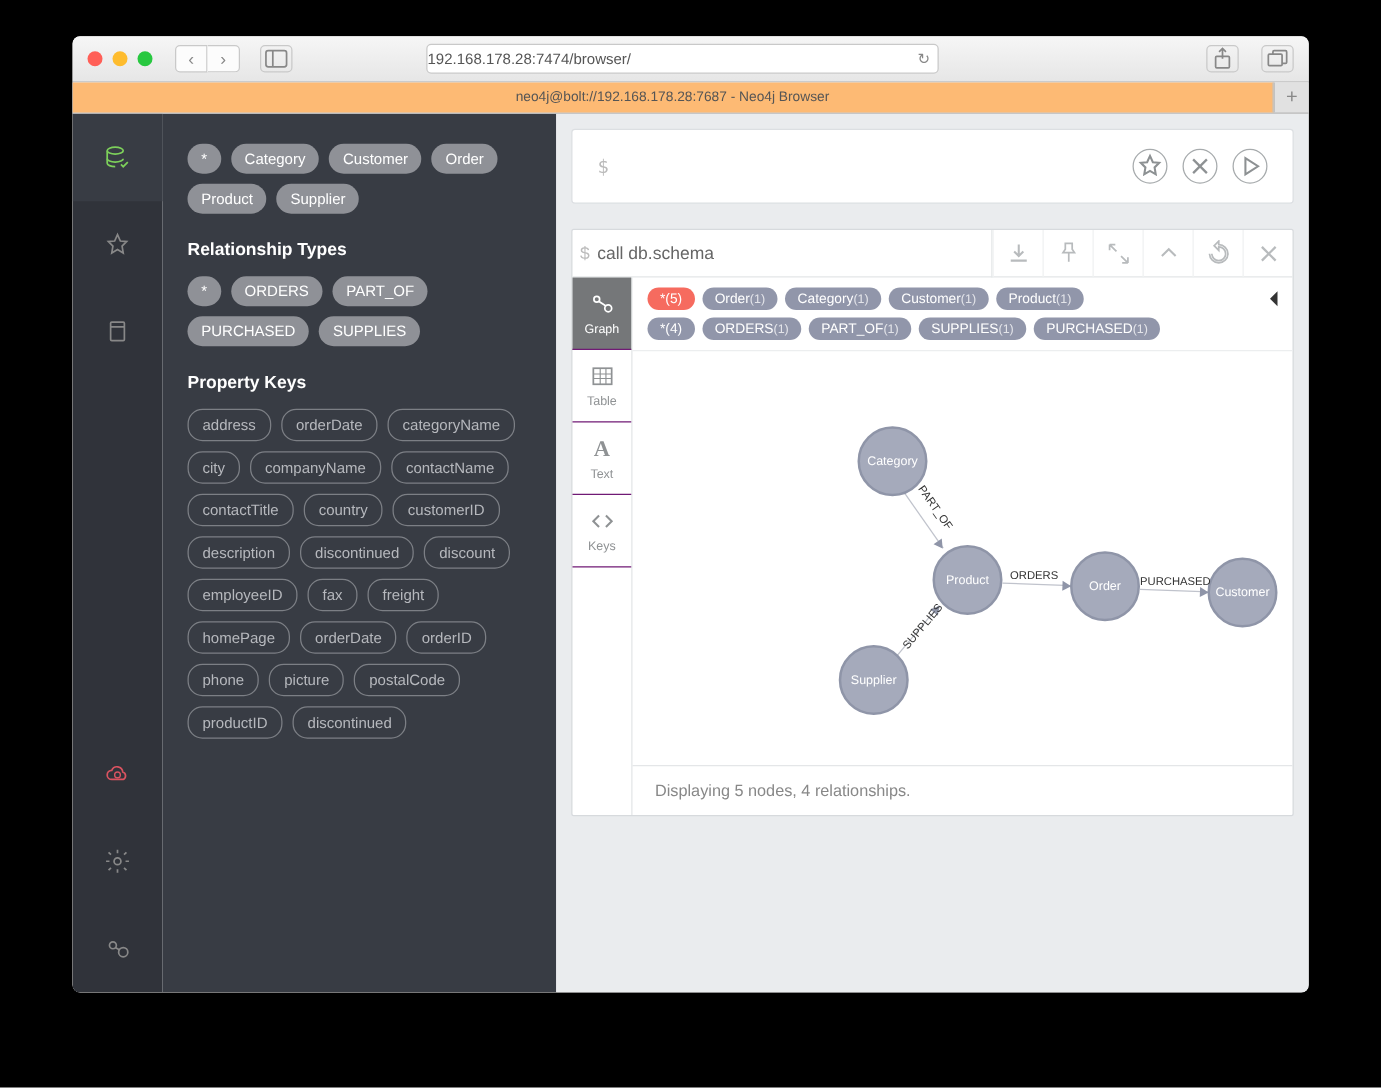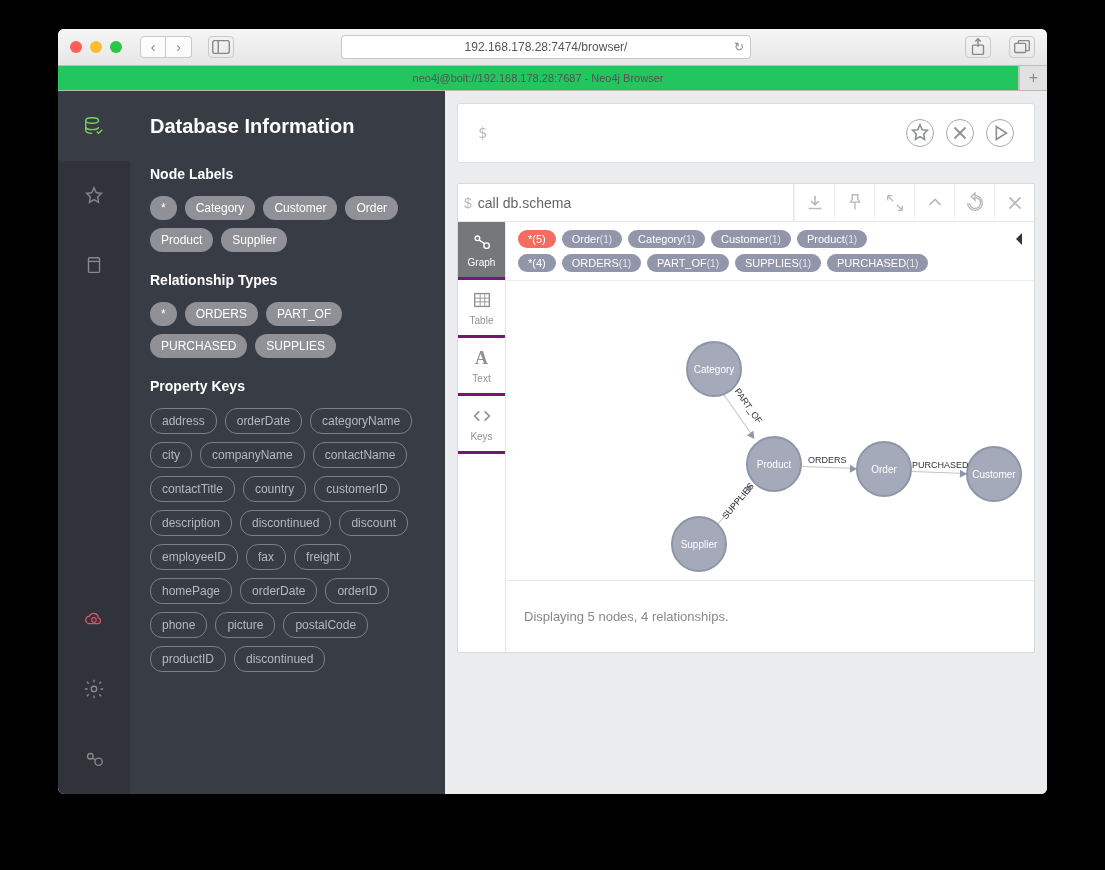--- a/index.html
+++ b/index.html
@@ -6,26 +6,26 @@
 body{background:#000;width:1105px;height:870px;overflow:hidden}
 .safari{position:absolute;left:58px;top:29px;width:989px;height:765px;background:#fff;border-radius:6px;box-shadow:0 10px 40px rgba(0,0,0,.5);overflow:hidden;display:flex;flex-direction:column}
 .titlebar{height:37px;background:linear-gradient(#f6f6f6,#e6e6e6);border-bottom:1px solid #bcbcbc;display:flex;align-items:center;padding:0 12px;gap:8px}
 .traffics{display:flex;gap:8px}
 .circ{width:12px;height:12px;border-radius:50%}
 .red{background:#ff5f57}.yellow{background:#febc2e}.green{background:#28c840}
 .navbtns{display:flex;margin-left:10px;gap:0}
 .navbtn{width:26px;height:22px;background:#fcfcfc;border:1px solid #c9c9c9;display:flex;align-items:center;justify-content:center;color:#888;font-size:14px}
 .navbtn:first-child{border-radius:4px 0 0 4px}.navbtn:last-child{border-radius:0 4px 4px 0;border-left:0}
 .sidebtn{width:26px;height:22px;border:1px solid #c9c9c9;border-radius:4px;margin-left:8px;display:flex;align-items:center;justify-content:center;color:#888}
-.url{flex:1;max-width:410px;height:24px;background:#fff;border:1px solid #c9c9c9;border-radius:4px;margin:0 auto;display:flex;align-items:center;justify-content:center;font-size:12px;color:#555;position:relative}
+.url{flex:1;max-width:410px;height:24px;background:#fff;border:1px solid #c9c9c9;border-radius:4px;margin:0 auto;display:flex;align-items:center;justify-content:flex-start;font-size:12px;color:#555;position:relative}
 .reload{position:absolute;right:6px;color:#888}
 .rightbtns{display:flex;gap:10px;margin-left:auto}
 .tabs{height:25px;background:#e1e1e1;border-bottom:1px solid #b8b8b8;display:flex}
 .tab{flex:1;display:flex;align-items:center;justify-content:center;font-size:11px;color:#555;border-right:1px solid #c2c2c2;background:#d6d6d6}
-.tab.active{background:#22c55e}
+.tab.active{background:#fdba74}
 .newtab{width:28px;display:flex;align-items:center;justify-content:center;color:#888;border-left:1px solid #c2c2c2}
 .app{flex:1;display:flex;overflow:hidden}
 .rail{width:72px;background:#30333a;display:flex;flex-direction:column;align-items:center}
 .railbtn{width:72px;height:70px;display:flex;align-items:center;justify-content:center;color:#888}
 .railbtn.active{color:#7dd05b;background:#383c44}
 .railbtn.danger{color:#d95360}
 .rail .spacer{flex:1}
 .drawer{width:315px;background:#383c44;color:#c7c9ce;padding:24px 20px;overflow-y:auto}
 .drawer h1{color:#fff;font-size:20px;font-weight:600;margin-bottom:28px}
 .drawer h3{color:#fff;font-size:14px;font-weight:600;margin:20px 0 14px}
@@ -37,35 +37,35 @@
 .editor .prompt{color:#bbb;font-family:monospace;font-size:15px;flex:1}
 .editor .circbtn{width:28px;height:28px;border:1.5px solid #a7abad;border-radius:50%;display:flex;align-items:center;justify-content:center;color:#8d9193}
 .frame{background:#fff;border:1px solid #d7dadd;border-radius:2px;display:flex;flex-direction:column}
 .fhead{height:38px;border-bottom:1px solid #e4e6e8;display:flex;align-items:center}
 .fquery{flex:1;font-family:monospace;font-size:14px;color:#666;padding-left:6px}
 .fquery .d{color:#bbb;margin-right:6px}
 .ficons{display:flex;border-left:1px solid #e4e6e8}
 .ficon{width:40px;height:38px;display:flex;align-items:center;justify-content:center;color:#b8bbbd;border-left:1px solid #f0f1f2}
 .fbody{display:flex;min-height:430px}
 .ftabs{width:48px;border-right:1px solid #e4e6e8;display:flex;flex-direction:column}
-.ftab{height:58px;display:flex;flex-direction:column;align-items:center;justify-content:center;gap:4px;font-size:10px;color:#8f9294;border-bottom:3px solid #701a75}
+.ftab{height:58px;display:flex;flex-direction:column;align-items:center;justify-content:center;gap:4px;font-size:10px;color:#8f9294;border-bottom:1px solid #701a75}
 .ftab.active{background:#757779;color:#fff}
 .viz{flex:1;display:flex;flex-direction:column;position:relative}
 .legend{padding:8px 12px;border-bottom:1px solid #eceeef;display:flex;flex-direction:column;gap:6px}
 .lrow{display:flex;gap:6px;align-items:center;flex-wrap:wrap}
 .ltag{background:#9196aa;color:#fff;font-size:11px;padding:3px 10px;border-radius:11px;white-space:nowrap}
 .ltag .dim{opacity:.75;font-size:10px}
 .ltag.red{background:#f66b5f}
 .caret{margin-left:auto;width:0;height:0;border-top:6px solid transparent;border-bottom:6px solid transparent;border-right:6px solid #333}
 .graph{flex:1;position:relative}
 .node{position:absolute;width:56px;height:56px;border-radius:50%;background:#a5aabb;border:2px solid #8f95a8;display:flex;align-items:center;justify-content:center;color:#fff;font-size:10px;z-index:2}
 .edge{position:absolute;height:1px;background:#c0c3cc;transform-origin:left center;z-index:1}
 .edge::after{content:'';position:absolute;right:0;top:-3px;border-left:7px solid #8f95a8;border-top:4px solid transparent;border-bottom:4px solid transparent}
 .edgelbl{position:absolute;font-size:9px;color:#333;z-index:2}
-.status{border-top:1px solid #e4e6e8;padding:28px 18px;font-size:13px;color:#888}
+.status{border-top:1px solid #e4e6e8;padding:12px 18px;font-size:13px;color:#888}
 svg{width:22px;height:22px}
 </style>
 </head>
 <body>
 
 <div class="safari">
   <div class="titlebar">
     <div class="traffics">
       <div class="circ red"></div>
       <div class="circ yellow"></div>
@@ -144,22 +144,20 @@
       <div class="railbtn">
         <svg viewBox="0 0 24 24">
             <circle cx="8" cy="9" r="3" fill="none" stroke="currentColor" stroke-width="1.5"></circle>
             <circle cx="17" cy="15" r="4" fill="none" stroke="currentColor" stroke-width="1.5"></circle>
             <line x1="10" y1="11" x2="14" y2="13" stroke="currentColor" stroke-width="1.5"></line>
           </svg>
       </div>
     </div>
 
     <div class="drawer">
-      <h1>Database Information</h1>
-      <h3>Node Labels</h3>
       <div class="chips">
         <span class="chip">*</span>
         <span class="chip">Category</span>
         <span class="chip">Customer</span>
         <span class="chip">Order</span>
         <span class="chip">Product</span>
         <span class="chip">Supplier</span>
       </div>
       <h3>Relationship Types</h3>
       <div class="chips">

